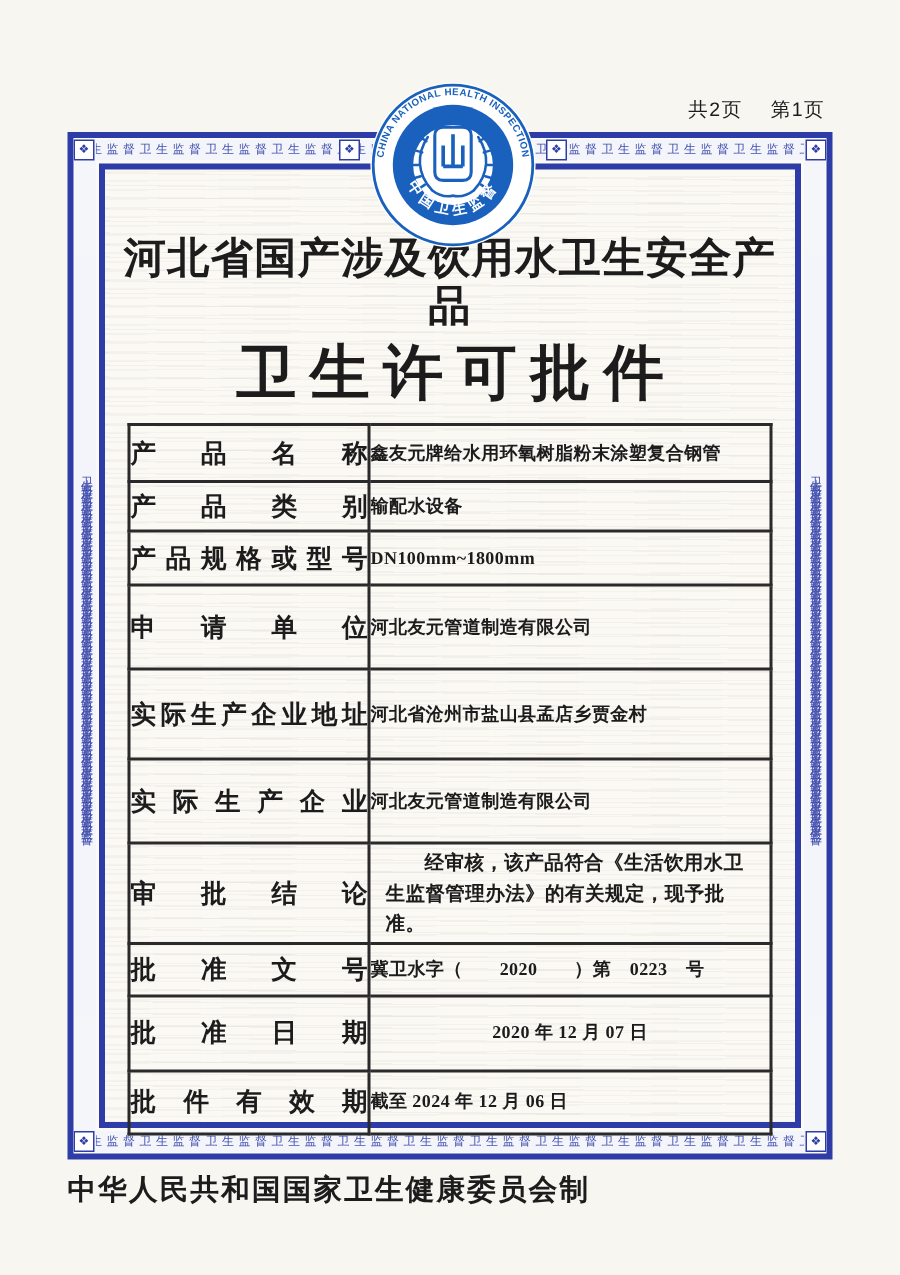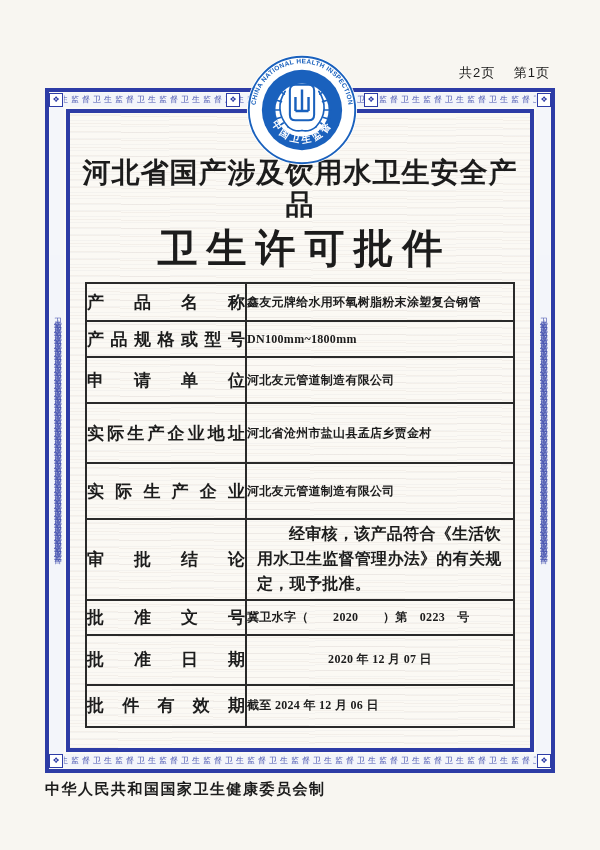--- a/index.html
+++ b/index.html
@@ -96,27 +96,27 @@
     box-sizing:border-box;
     padding:1px 4px 1px 6px;
     font-weight:bold;font-size:12px;
     letter-spacing:.3px;
     overflow:hidden;
   }
   td.val.align-center{text-align:center;}
   td.val.align-left{text-align:left;}
   td.val.align-indent{
     text-align:left;text-indent:2em;
-    font-size:16px;line-height:1.55;
+    font-size:13px;line-height:1.55;
     padding:2px 10px;
   }
   
   .maker{
     position:absolute;left:45px;top:780px;
-    font-weight:bold;font-size:15px;letter-spacing:1.5px;
+    font-weight:bold;font-size:19px;letter-spacing:1.5px;
   }
 </style>
 </head>
 <body>
 
 <div class="page">
 
   <div class="pageinfo">
     <span>共2页</span>
     <span>第1页</span>
@@ -138,25 +138,29 @@
     <div class="frame-inner">
       <div class="title">河北省国产涉及饮用水卫生安全产品</div>
       <div class="subtitle">卫生许可批件</div>
 
       <table class="cert">
         <tbody>
             <tr style="height: 38px;">
               <td class="lab">产品名称</td>
               <td class="val align-left">鑫友元牌给水用环氧树脂粉末涂塑复合钢管</td>
             </tr>
+            <tr style="height: 33px;">
+              <td class="lab">产品类别</td>
+              <td class="val align-left">输配水设备</td>
+            </tr>
             <tr style="height: 36px;">
               <td class="lab">产品规格或型号</td>
               <td class="val align-left">DN100mm~1800mm</td>
             </tr>
-            <tr style="height: 46px;">
+            <tr style="height: 56px;">
               <td class="lab">申请单位</td>
               <td class="val align-left">河北友元管道制造有限公司</td>
             </tr>
             <tr style="height: 60px;">
               <td class="lab">实际生产企业地址</td>
               <td class="val align-left">河北省沧州市盐山县孟店乡贾金村</td>
             </tr>
             <tr style="height: 56px;">
               <td class="lab">实际生产企业</td>
               <td class="val align-left">河北友元管道制造有限公司</td>

